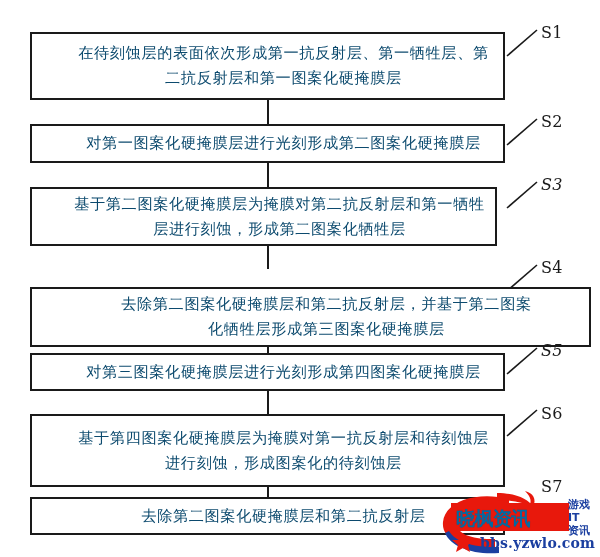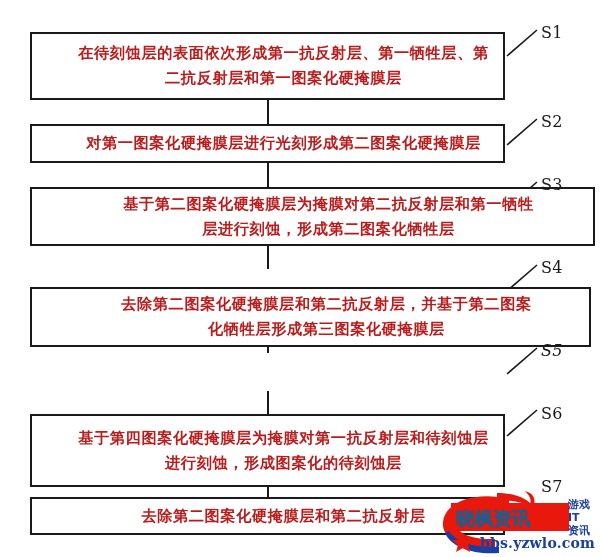--- a/index.html
+++ b/index.html
@@ -34,23 +34,23 @@
     text-align: center;
     padding: 2px 10px;
     z-index: 3;
   }
 
   .step-text {
     font-family: "DejaVu Serif", "Liberation Serif", serif;
     font-size: 15.2px;
     line-height: 1.62;
     letter-spacing: 0.6px;
-    color: #b91c1c;
+    color: #0c4a6e;
     white-space: pre-line;
-    font-weight: 700;
+    font-weight: 400;
     margin-left: 32px;
   }
 
   .connector {
     position: absolute;
     width: 2px;
     background: #1a1a1a;
     left: 267px;
     z-index: 1;
   }
@@ -157,32 +157,35 @@
     <span class="step-text">在待刻蚀层的表面依次形成第一抗反射层、第一牺牲层、第
 二抗反射层和第一图案化硬掩膜层</span>
   </div>
   <span class="step-label" style="left:541px; top:23px;">S1</span>
 
   <div class="step-box" style="left:30px; top:124px; width:475px; height:39px;">
     <span class="step-text">对第一图案化硬掩膜层进行光刻形成第二图案化硬掩膜层</span>
   </div>
   <span class="step-label" style="left:541px; top:112px;">S2</span>
 
-  <div class="step-box" style="left:30px; top:187px; width:565px; height:59px;">
+  <div class="step-box" style="left:30px; top:187px; width:467px; height:59px;">
     <span class="step-text">基于第二图案化硬掩膜层为掩膜对第二抗反射层和第一牺牲
 层进行刻蚀，形成第二图案化牺牲层</span>
   </div>
-  <span class="step-label" style="left:541px; top:175px;">S3</span>
+  <span class="step-label" style="left:541px; top:175px;font-style:italic;">S3</span>
 
   <div class="step-box" style="left:30px; top:287px; width:561px; height:60px;">
     <span class="step-text">去除第二图案化硬掩膜层和第二抗反射层，并基于第二图案
 化牺牲层形成第三图案化硬掩膜层</span>
   </div>
   <span class="step-label" style="left:541px; top:258px;">S4</span>
 
+  <div class="step-box" style="left:30px; top:353px; width:475px; height:38px;">
+    <span class="step-text">对第三图案化硬掩膜层进行光刻形成第四图案化硬掩膜层</span>
+  </div>
   <span class="step-label" style="left:541px; top:341px;font-style:italic;">S5</span>
 
   <div class="step-box" style="left:30px; top:414px; width:475px; height:73px;">
     <span class="step-text">基于第四图案化硬掩膜层为掩膜对第一抗反射层和待刻蚀层
 进行刻蚀，形成图案化的待刻蚀层</span>
   </div>
   <span class="step-label" style="left:541px; top:404px;">S6</span>
 
   <div class="step-box" style="left:30px; top:497px; width:475px; height:38px;">
     <span class="step-text">去除第二图案化硬掩膜层和第二抗反射层</span>

